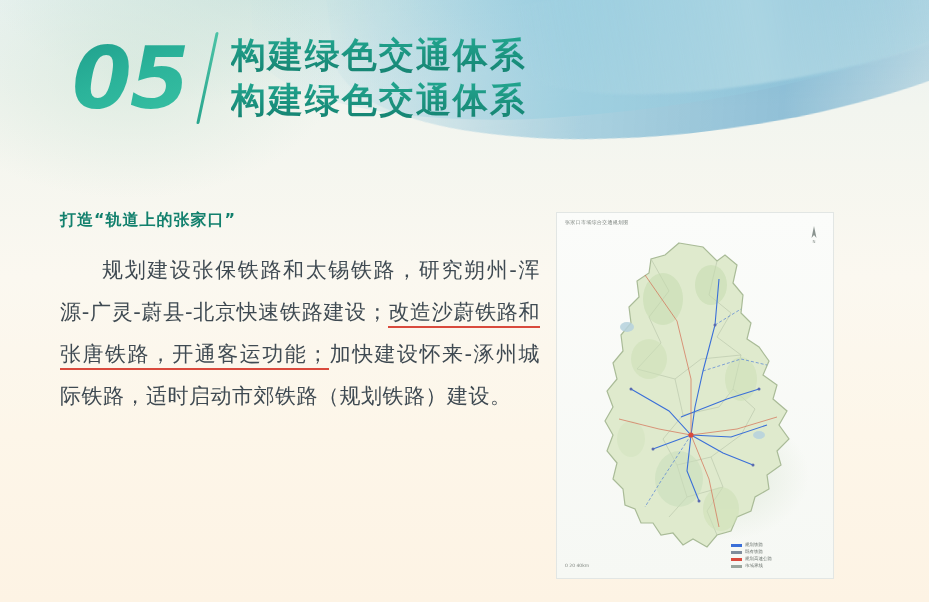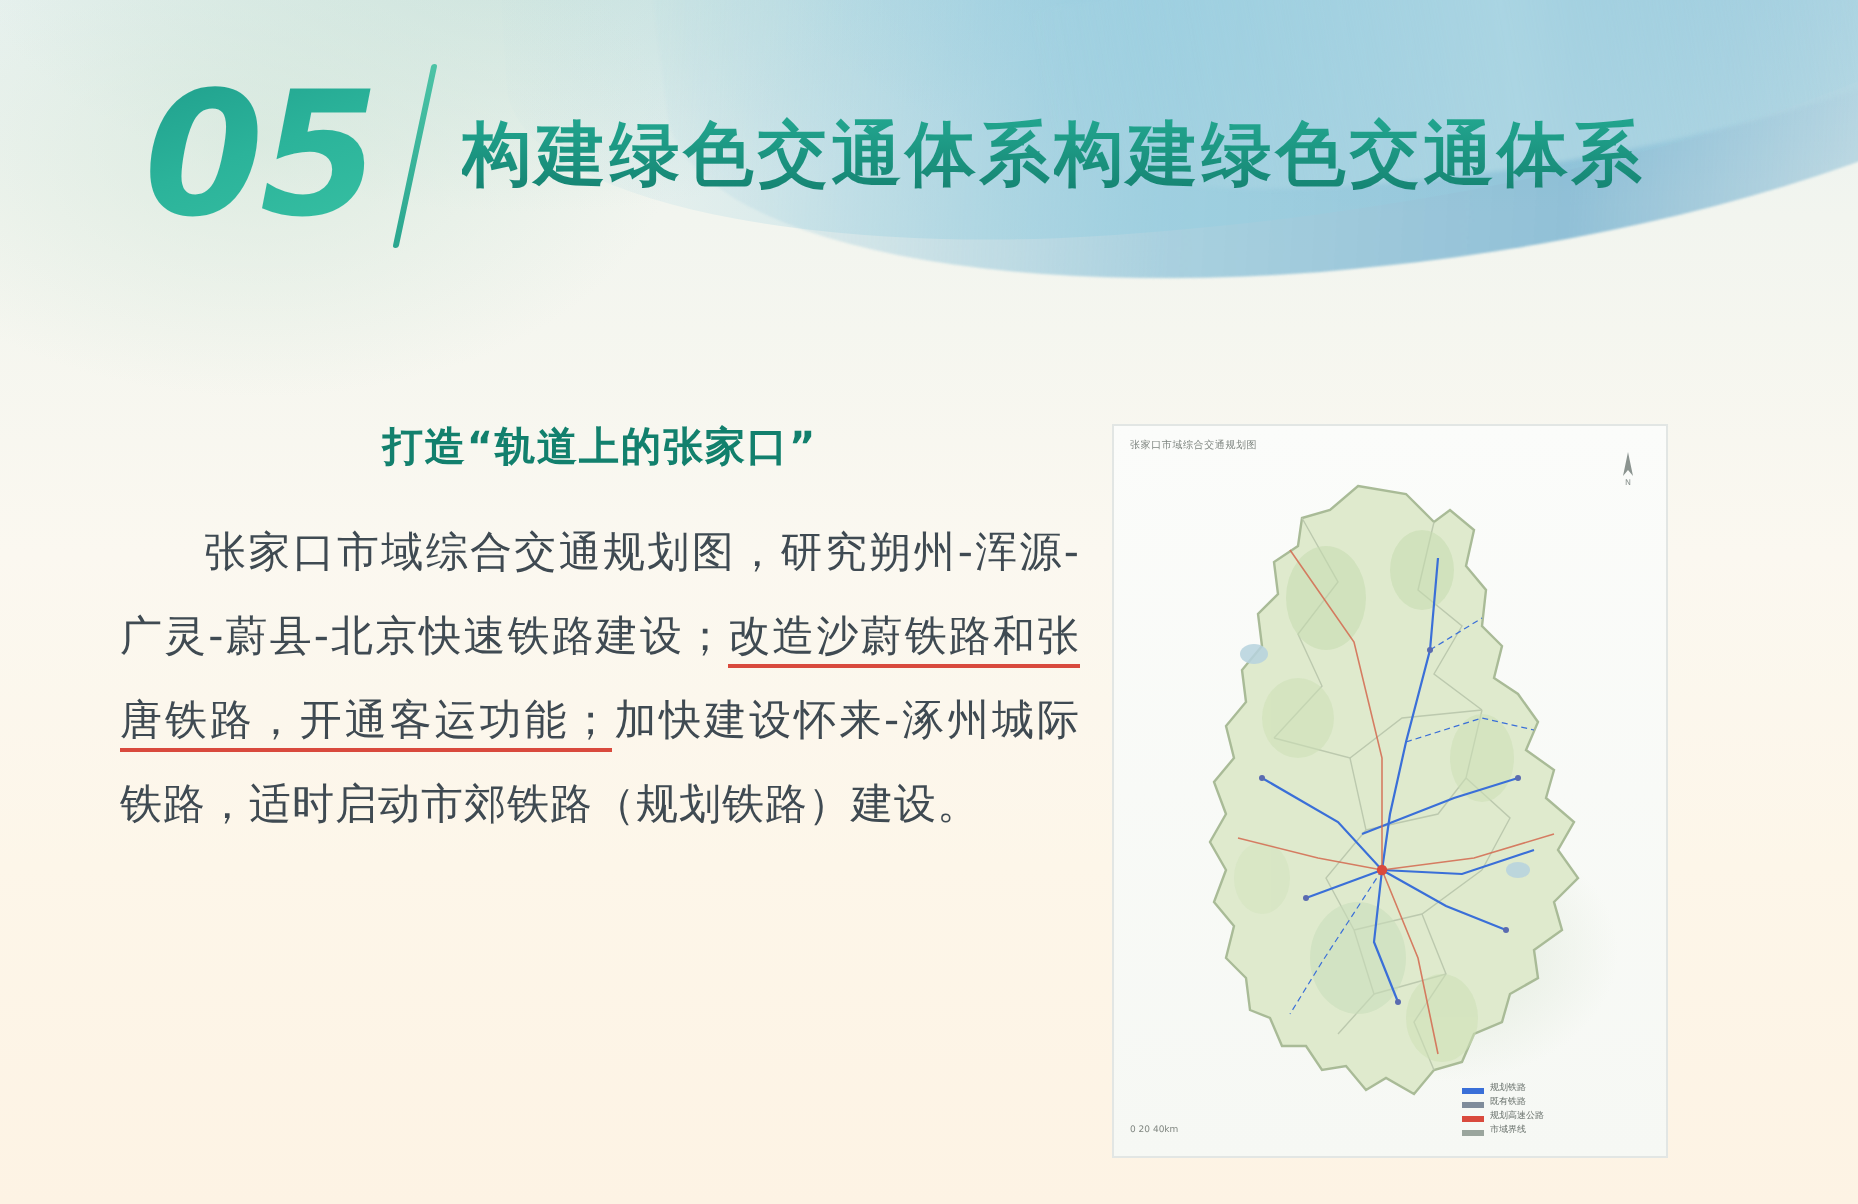--- a/index.html
+++ b/index.html
@@ -92,21 +92,21 @@
   .divider {
     width: 3px;
     height: 92px;
     background: linear-gradient(180deg, #4cc3a6 0%, #2aa68f 100%);
     transform: skewX(-12deg);
     margin: 0 22px 0 4px;
     border-radius: 2px;
   }
   .titles {
     display: flex;
-    flex-direction: row;
+    flex-direction: column;
     justify-content: center;
   }
   .title-line {
     font-family: "DejaVu Sans", sans-serif;
     font-size: 35px;
     font-weight: 700;
     letter-spacing: 2px;
     line-height: 1.28;
     color: #1d9c88;
     background: linear-gradient(180deg, #23a891 0%, #14806f 100%);
@@ -118,26 +118,25 @@
 
   
   .content {
     position: absolute;
     left: 60px;
     top: 210px;
     width: 480px;
   }
   .subtitle {
     font-family: "DejaVu Sans", sans-serif;
-    font-size: 20px;
+    font-size: 16px;
     font-weight: 700;
     color: #12806d;
     letter-spacing: 1px;
     margin-bottom: 18px;
-    text-align: center;
   }
   .para {
     font-family: "DejaVu Sans", sans-serif;
     font-size: 21px;
     line-height: 2.0;
     color: #3f4a52;
     letter-spacing: 0.5px;
     text-align: justify;
     text-indent: 2em;
   }
@@ -234,21 +233,21 @@
     <div class="num">05</div>
     <div class="divider"></div>
     <div class="titles">
       <div class="title-line">构建绿色交通体系</div>
       <div class="title-line">构建绿色交通体系</div>
     </div>
   </div>
 
   <div class="content">
     <div class="subtitle">打造“轨道上的张家口”</div>
-    <div class="para"><span>张家口市域综合交通规划图，研究朔州-浑源-广灵-蔚县-北京快速铁路建设；</span><span class="u">改造沙蔚铁路和张唐铁路，开通客运功能；</span><span>加快建设怀来-涿州城际铁路，适时启动市郊铁路（规划铁路）建设。</span></div>
+    <div class="para"><span>规划建设张保铁路和太锡铁路，研究朔州-浑源-广灵-蔚县-北京快速铁路建设；</span><span class="u">改造沙蔚铁路和张唐铁路，开通客运功能；</span><span>加快建设怀来-涿州城际铁路，适时启动市郊铁路（规划铁路）建设。</span></div>
   </div>
 
   <div class="map-panel">
     <div class="map-inner">
 
       <div class="map-title">张家口市域综合交通规划图</div>
 
       <svg class="compass" viewBox="0 0 20 36">
         <polygon points="10,2 15,26 10,20 5,26" fill="#8b9490"></polygon>
         <text x="10" y="35" font-size="8" text-anchor="middle" fill="#8b9490" font-family="DejaVu Sans">N</text>

